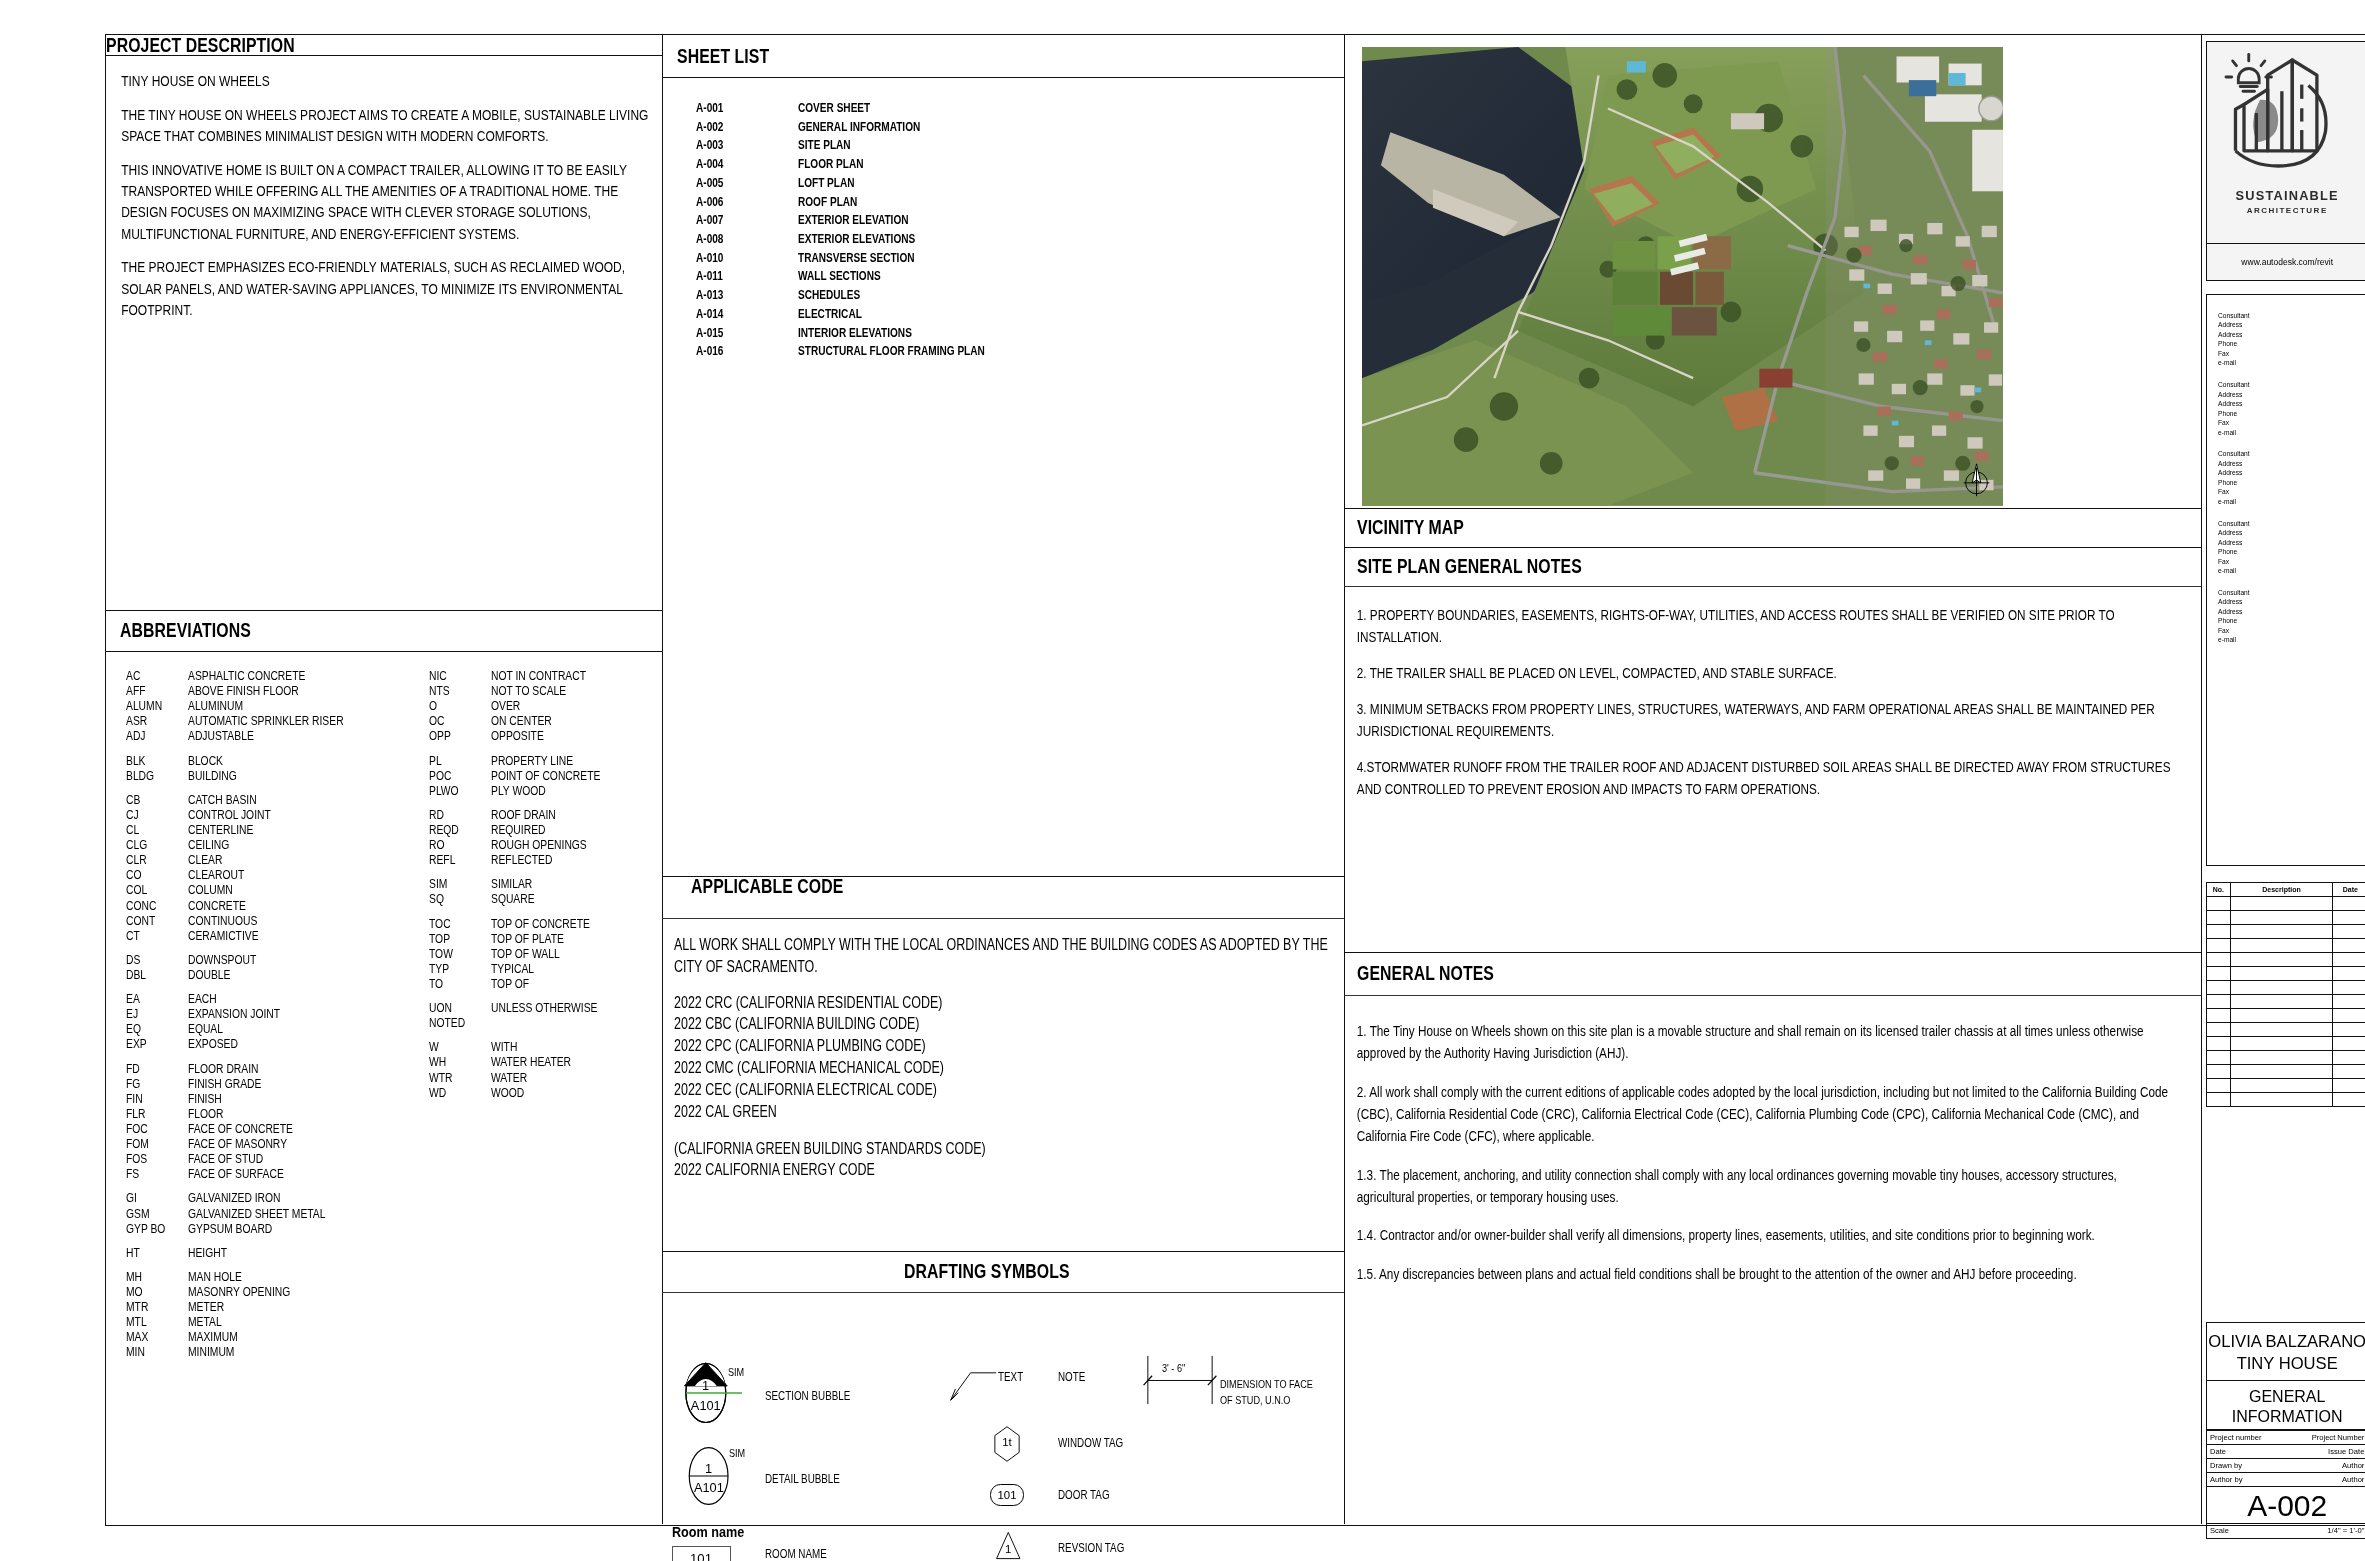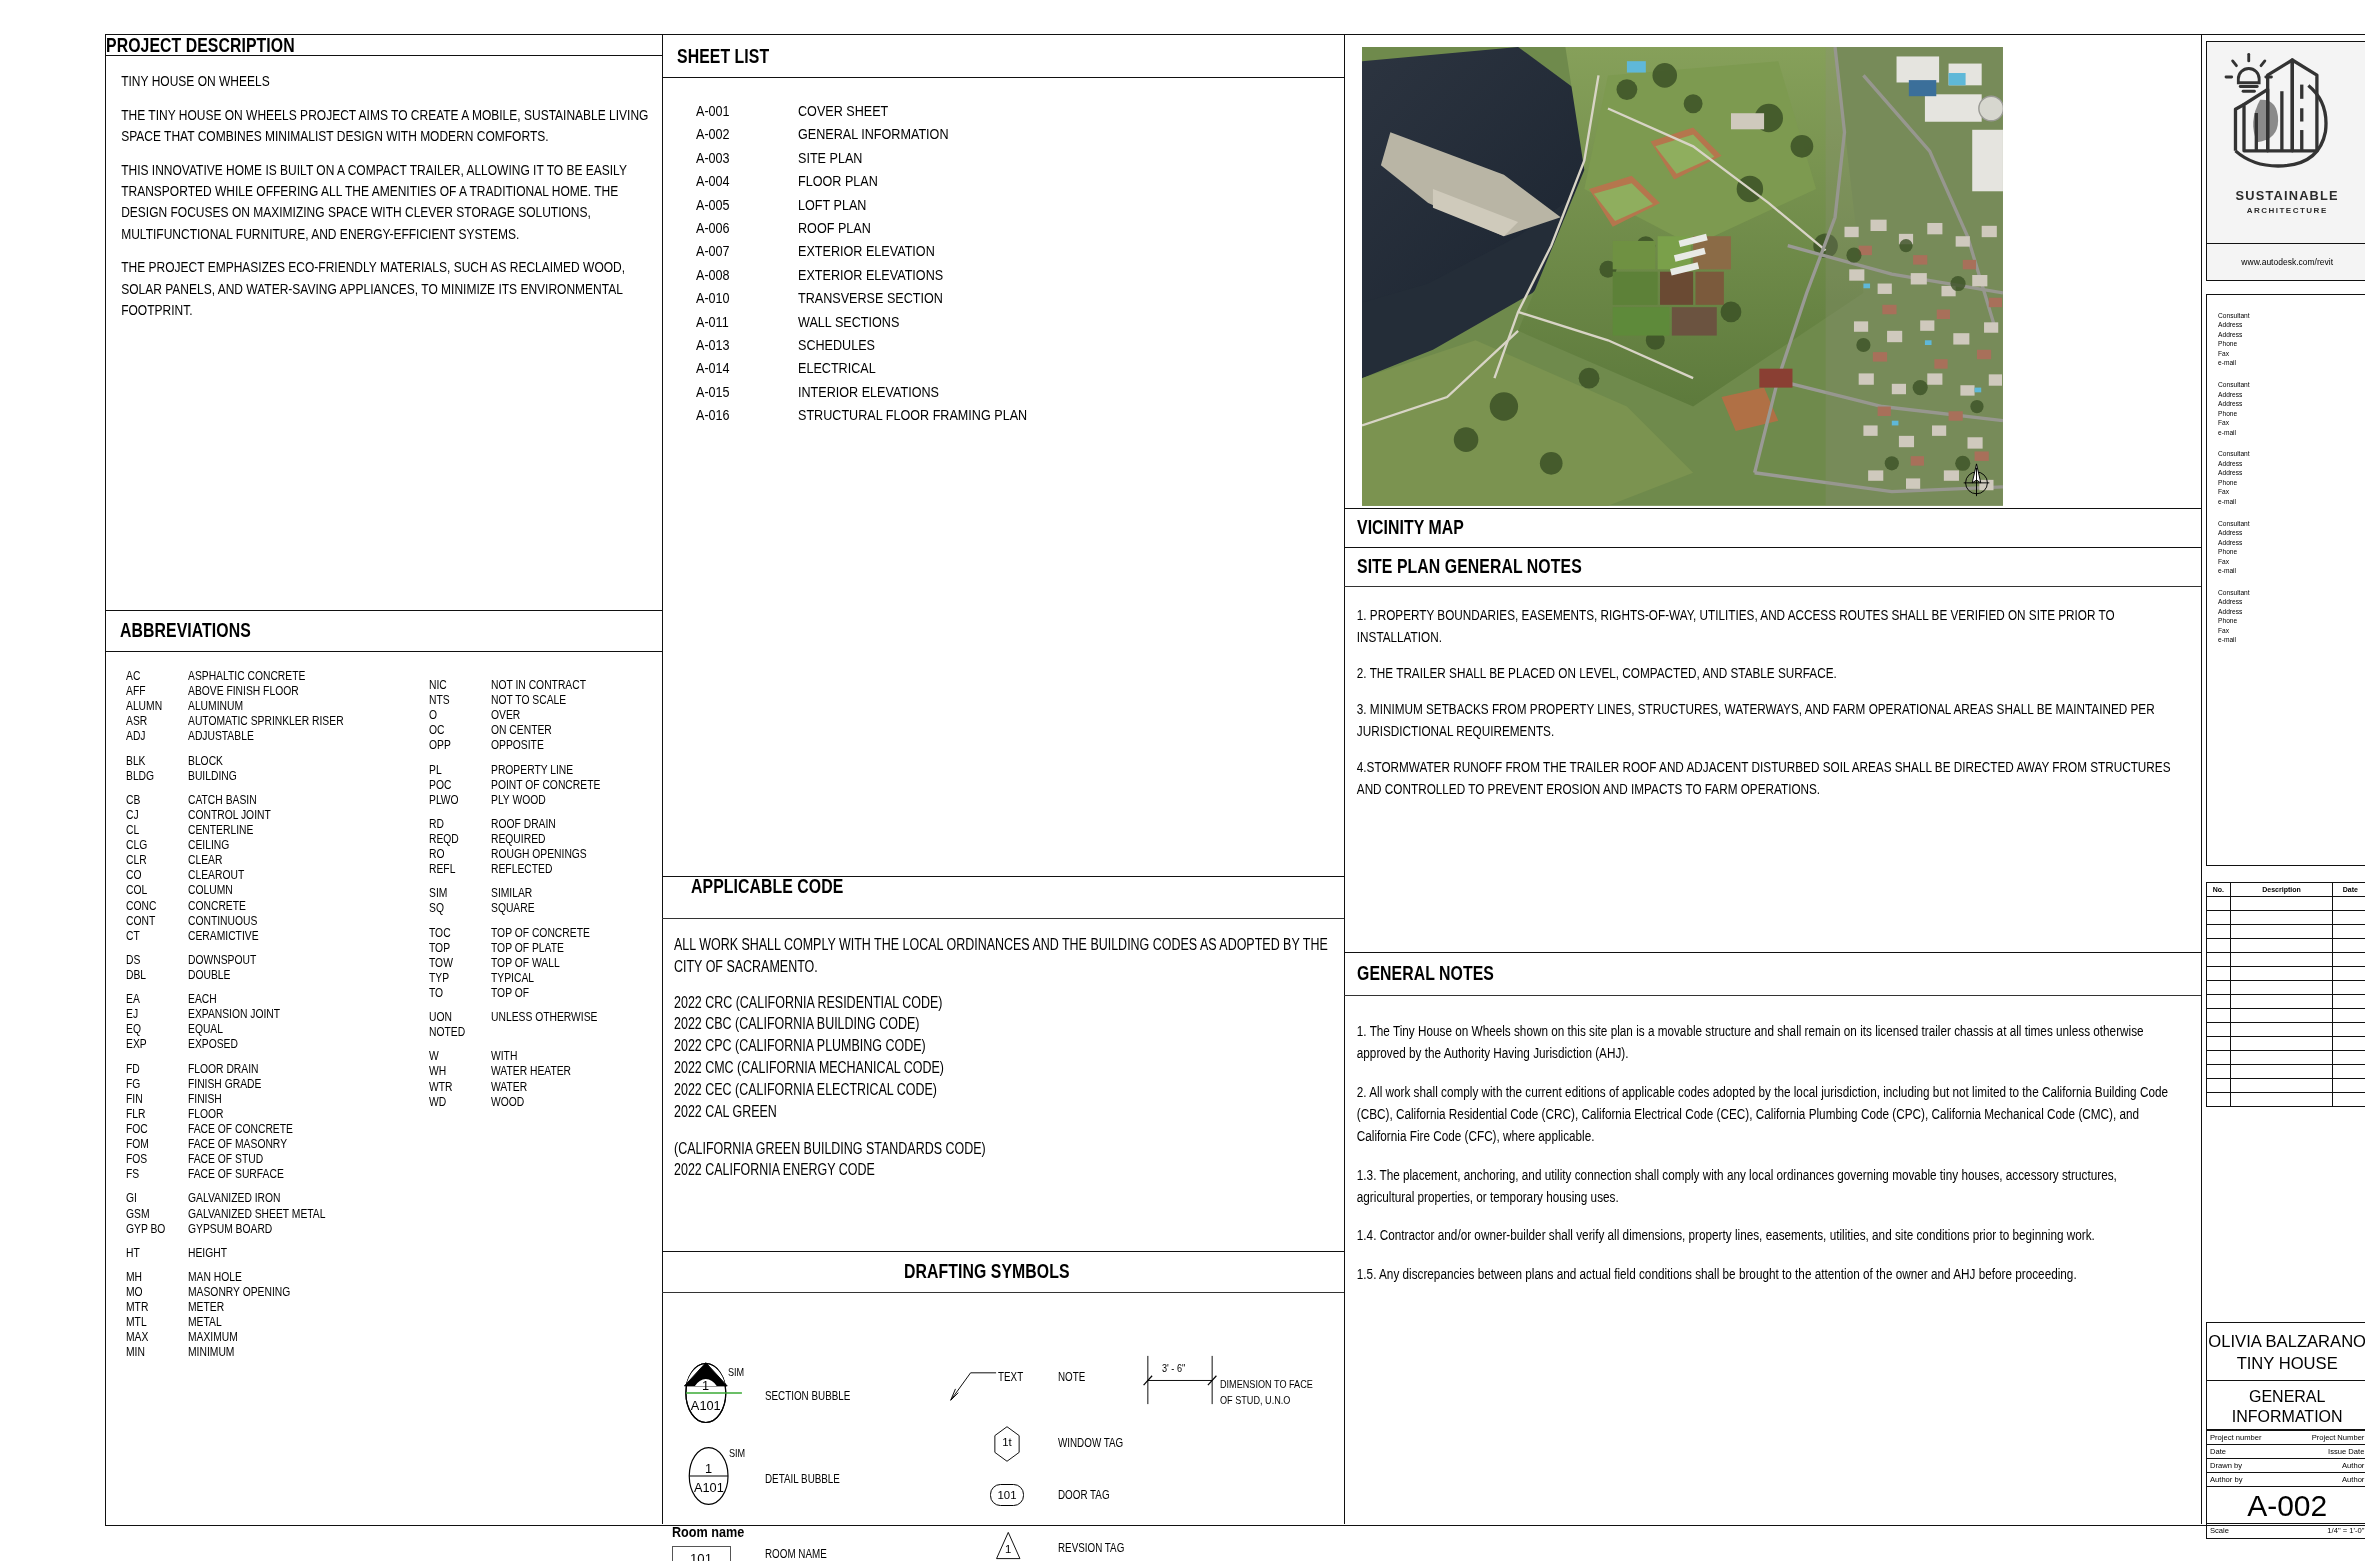--- a/index.html
+++ b/index.html
@@ -30,21 +30,21 @@
 
   
   .abbr-wrap{ display:flex; font-size:12px; line-height:1.26; }
   .abbr-col{ }
   .abbr-row{ display:flex; white-space:nowrap; }
   .abbr-row .k{ width:62px; flex:none; transform:scaleX(.86); transform-origin:left center;}
   .abbr-row .v{ transform:scaleX(.86); transform-origin:left center; }
   .abbr-gap{ height:9px; }
 
   
-  .sl-row{ display:flex; font-size:15px; line-height:1.56; white-space:nowrap; }
+  .sl-row{ display:flex; font-size:12px; line-height:1.56; white-space:nowrap;font-weight:bold; }
   .sl-row .num{ width:102px; flex:none; transform:scaleX(.84); transform-origin:left center; }
   .sl-row .nm{ transform:scaleX(.84); transform-origin:left center; }
 
   
   .code-txt{ font-size:15.6px; line-height:1.40; transform:scaleX(.80); transform-origin:left top; width:125%;}
 
   
   .ds-lbl{ font-size:12.3px; transform:scaleX(.80); transform-origin:left center; white-space:nowrap;}
   .ds-lbl-sm{ font-size:11.4px; transform:scaleX(.80); transform-origin:left center; white-space:nowrap;}
 
@@ -277,21 +277,21 @@
           </div>
           <div class="abbr-row">
             <span class="k">MAX</span>
             <span class="v">MAXIMUM</span>
           </div>
           <div class="abbr-row">
             <span class="k">MIN</span>
             <span class="v">MINIMUM</span>
           </div>
         </div>
-      <div class="abbr-col" id="abbr-right" style="width:222px;margin-top:9px;">
+      <div class="abbr-col" id="abbr-right" style="width:222px;">
           <div class="abbr-row">
             <span class="k">NIC</span>
             <span class="v">NOT IN CONTRACT</span>
           </div>
           <div class="abbr-row">
             <span class="k">NTS</span>
             <span class="v">NOT TO SCALE</span>
           </div>
           <div class="abbr-row">
             <span class="k">O</span>

